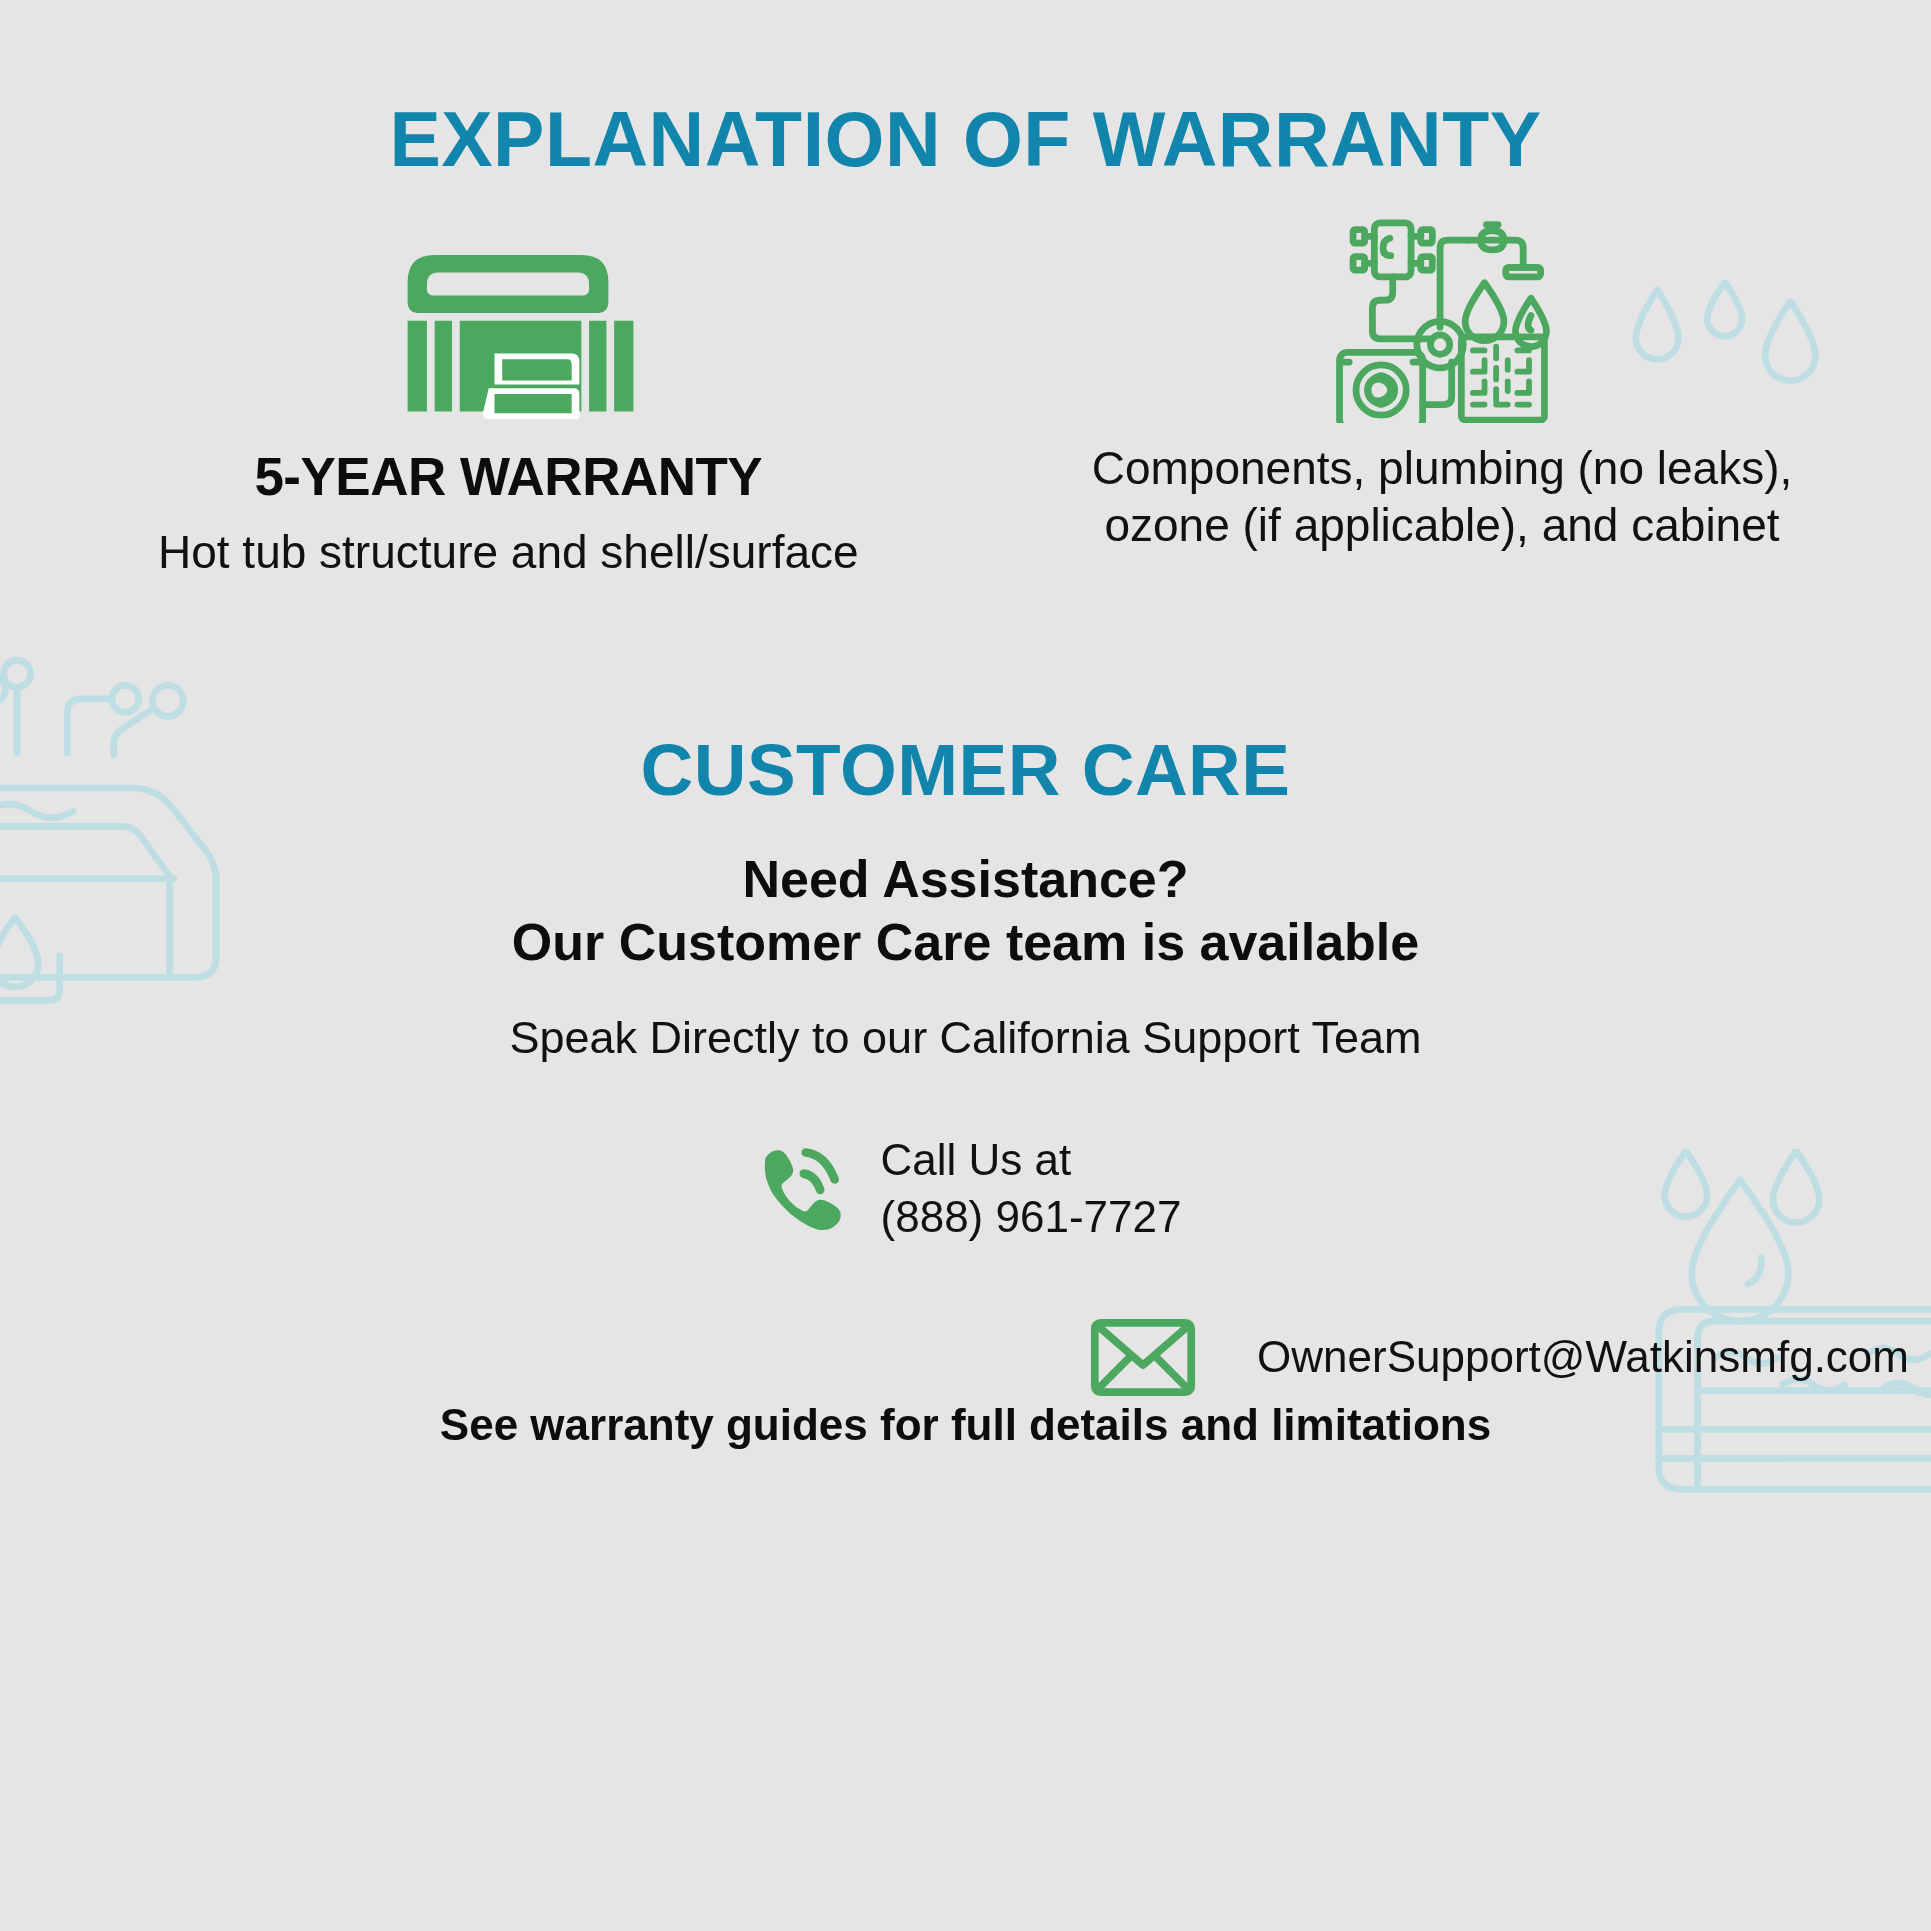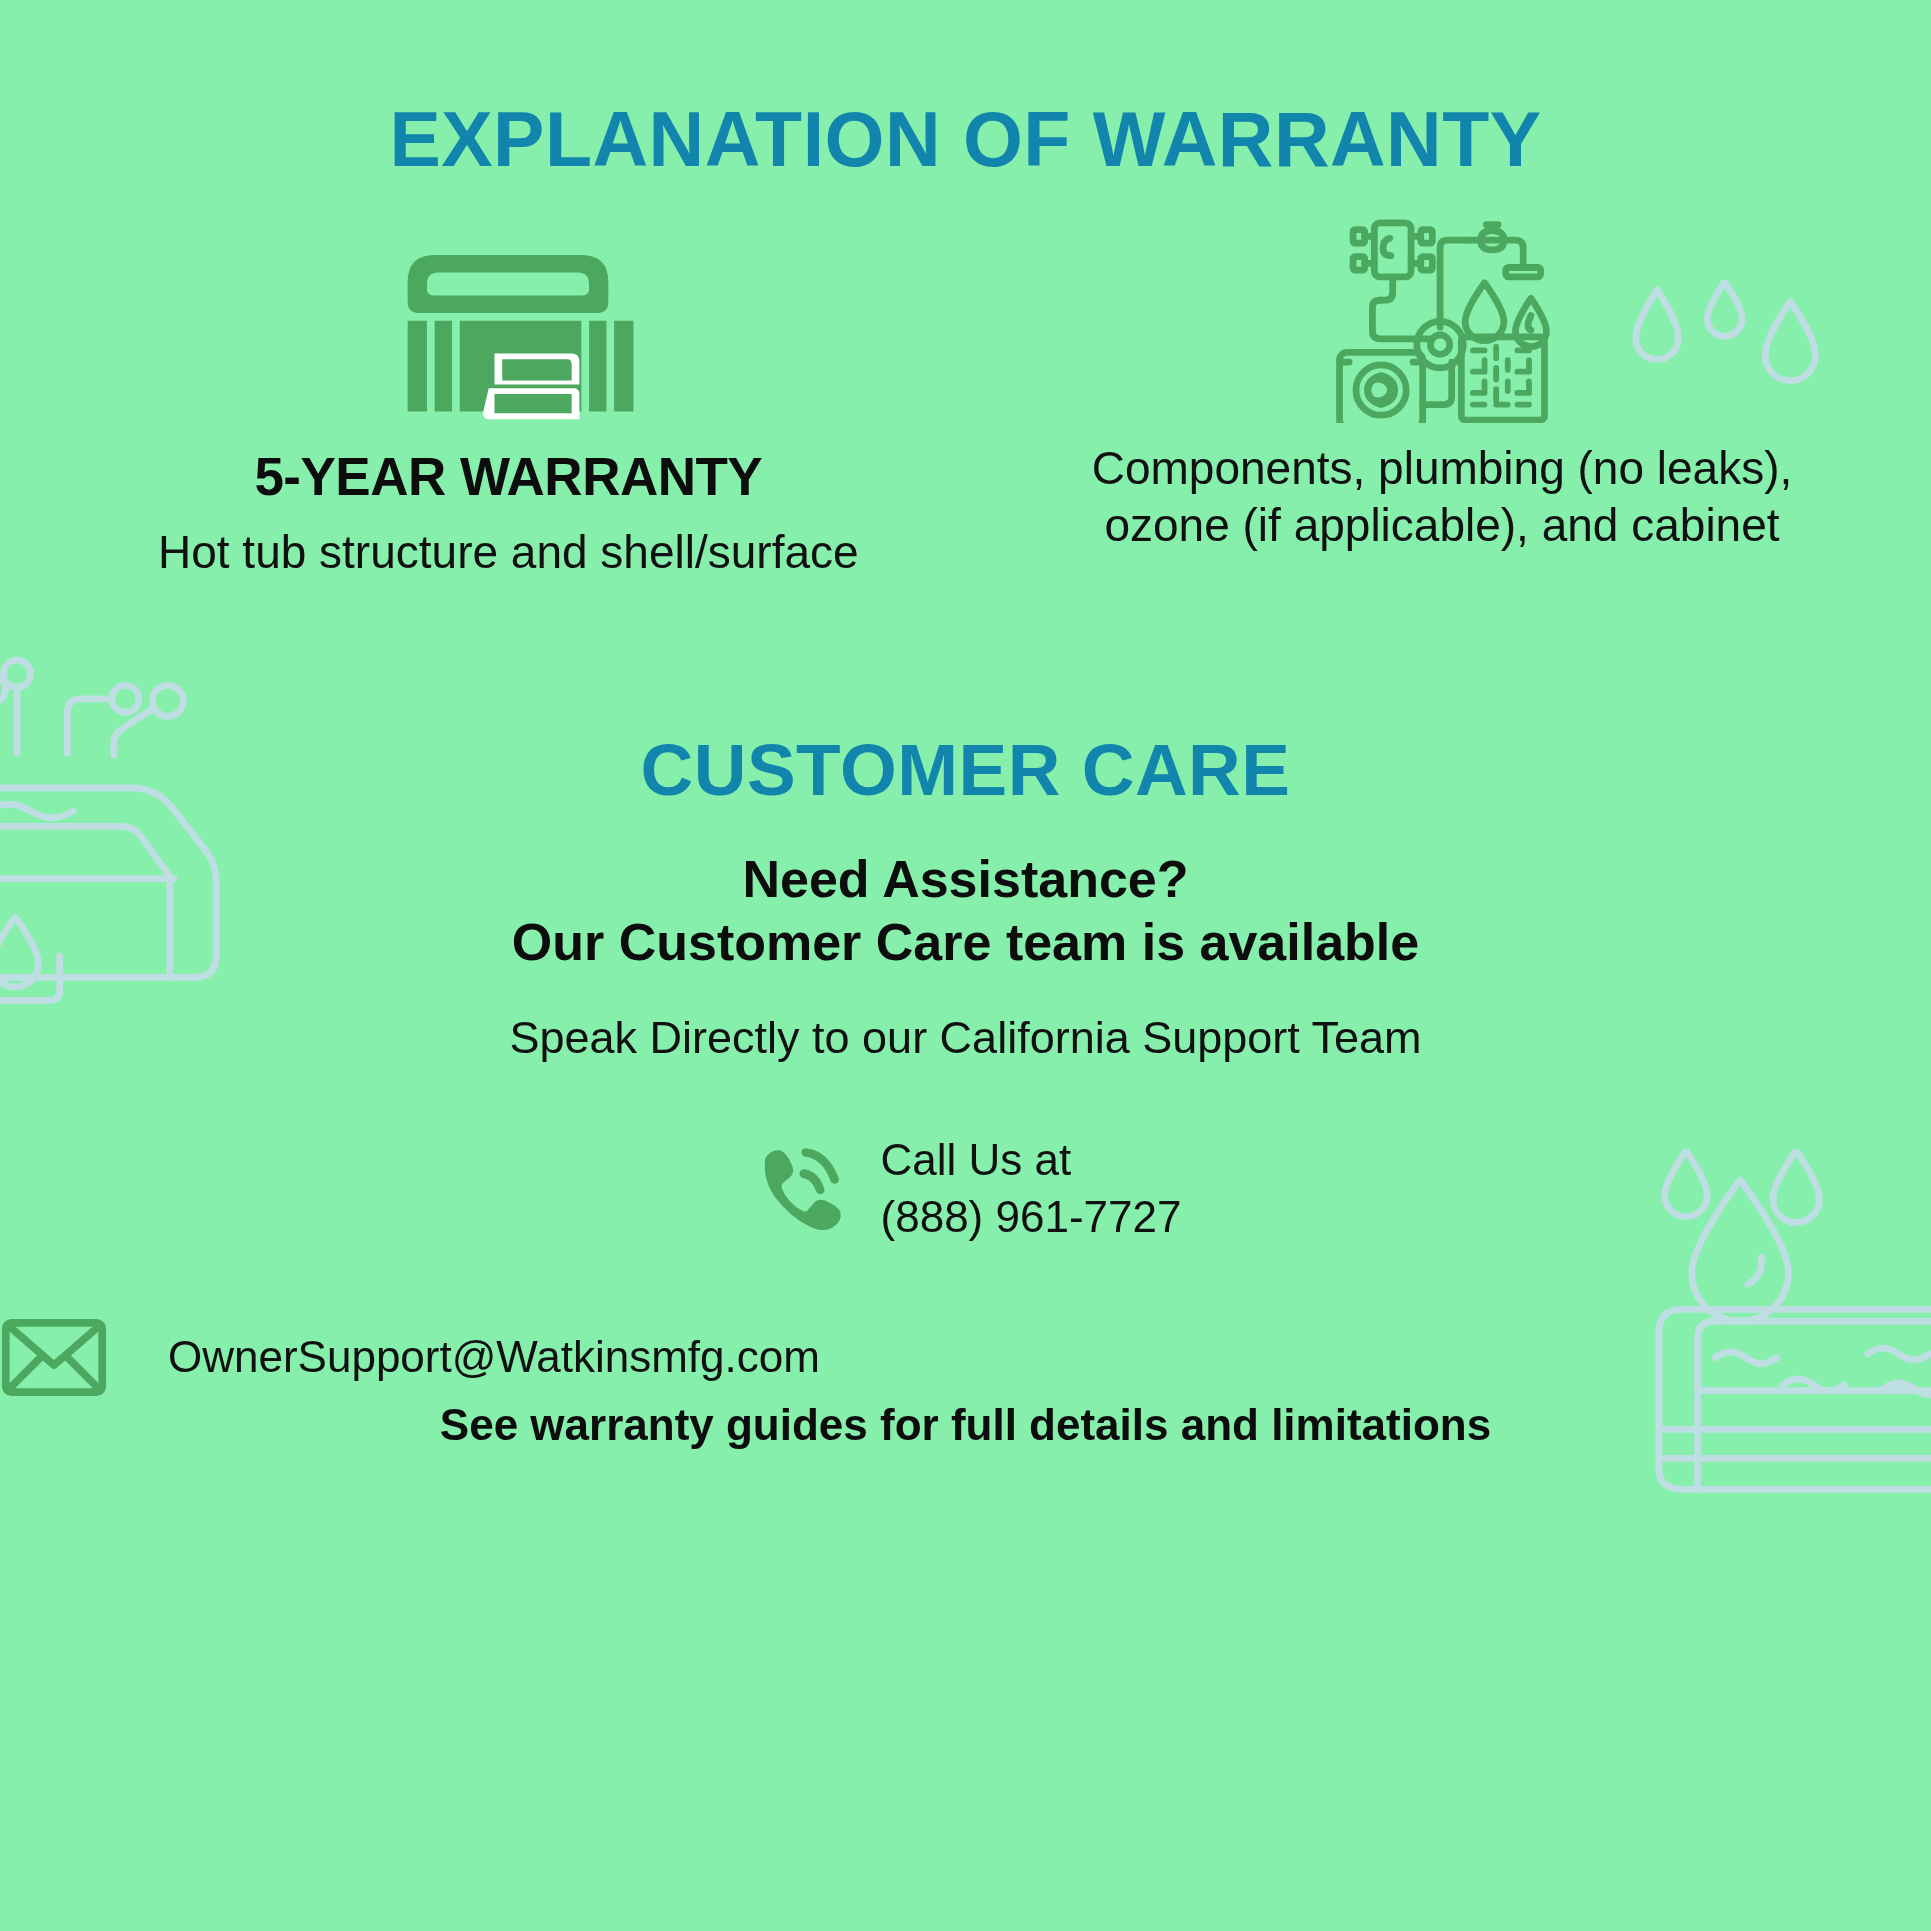--- a/index.html
+++ b/index.html
@@ -9,21 +9,21 @@
     height: 1931px;
     background: #ffffff;
     font-family: "Liberation Sans", sans-serif;
     overflow: hidden;
   }
 
   #page {
     position: relative;
     width: 1931px;
     height: 1931px;
-    background: #86efac;
+    background: #e5e5e5;
     overflow: hidden;
   }
 
   
   .watermark {
     position: absolute;
     pointer-events: none;
     z-index: 0;
   }
   .wm-left  { left: -68px; top: 637px;  width: 319px;  height: 406px; }
@@ -130,23 +130,24 @@
   .contact-text {
     font-size: 44px;
     font-weight: 400;
     color: #111111;
     line-height: 1.28;
     white-space: nowrap;
   }
 
   .email-row {
     display: flex;
-    justify-content: flex-start;
+    justify-content: flex-end;
     margin-top: 70px;
     padding-right: 22px;
+    margin-left: 28px;
   }
   .email-item {
     display: flex;
     align-items: center;
     gap: 60px;
   }
   .email-text {
     font-size: 44px;
     font-weight: 400;
     color: #111111;

